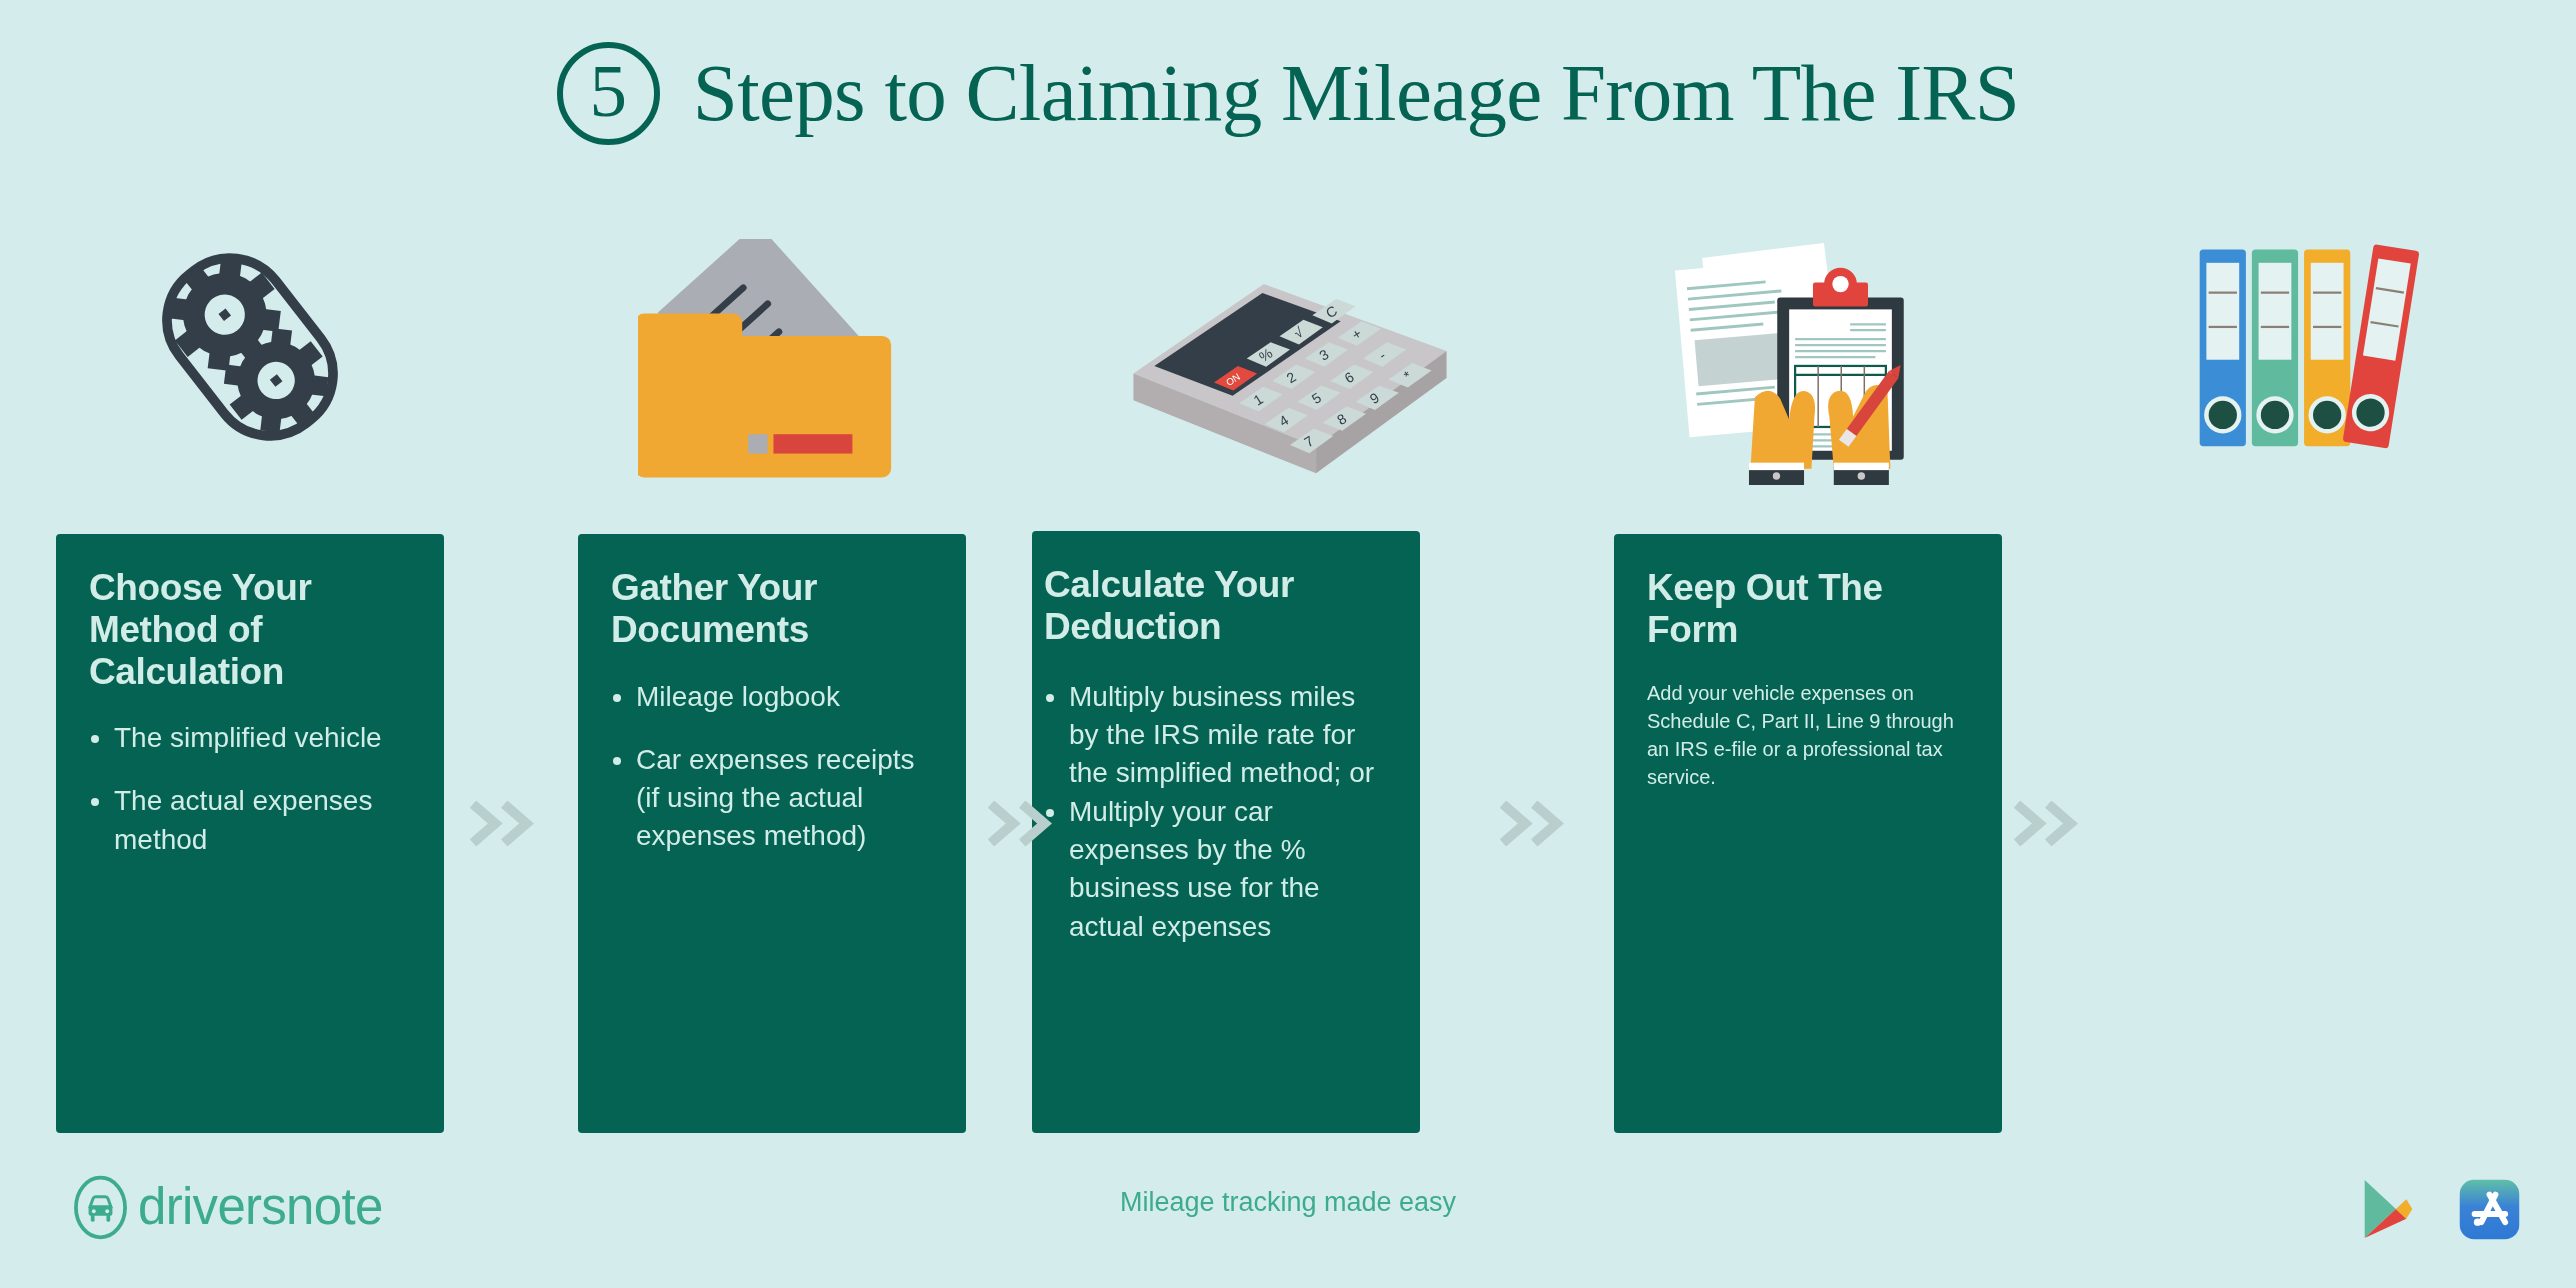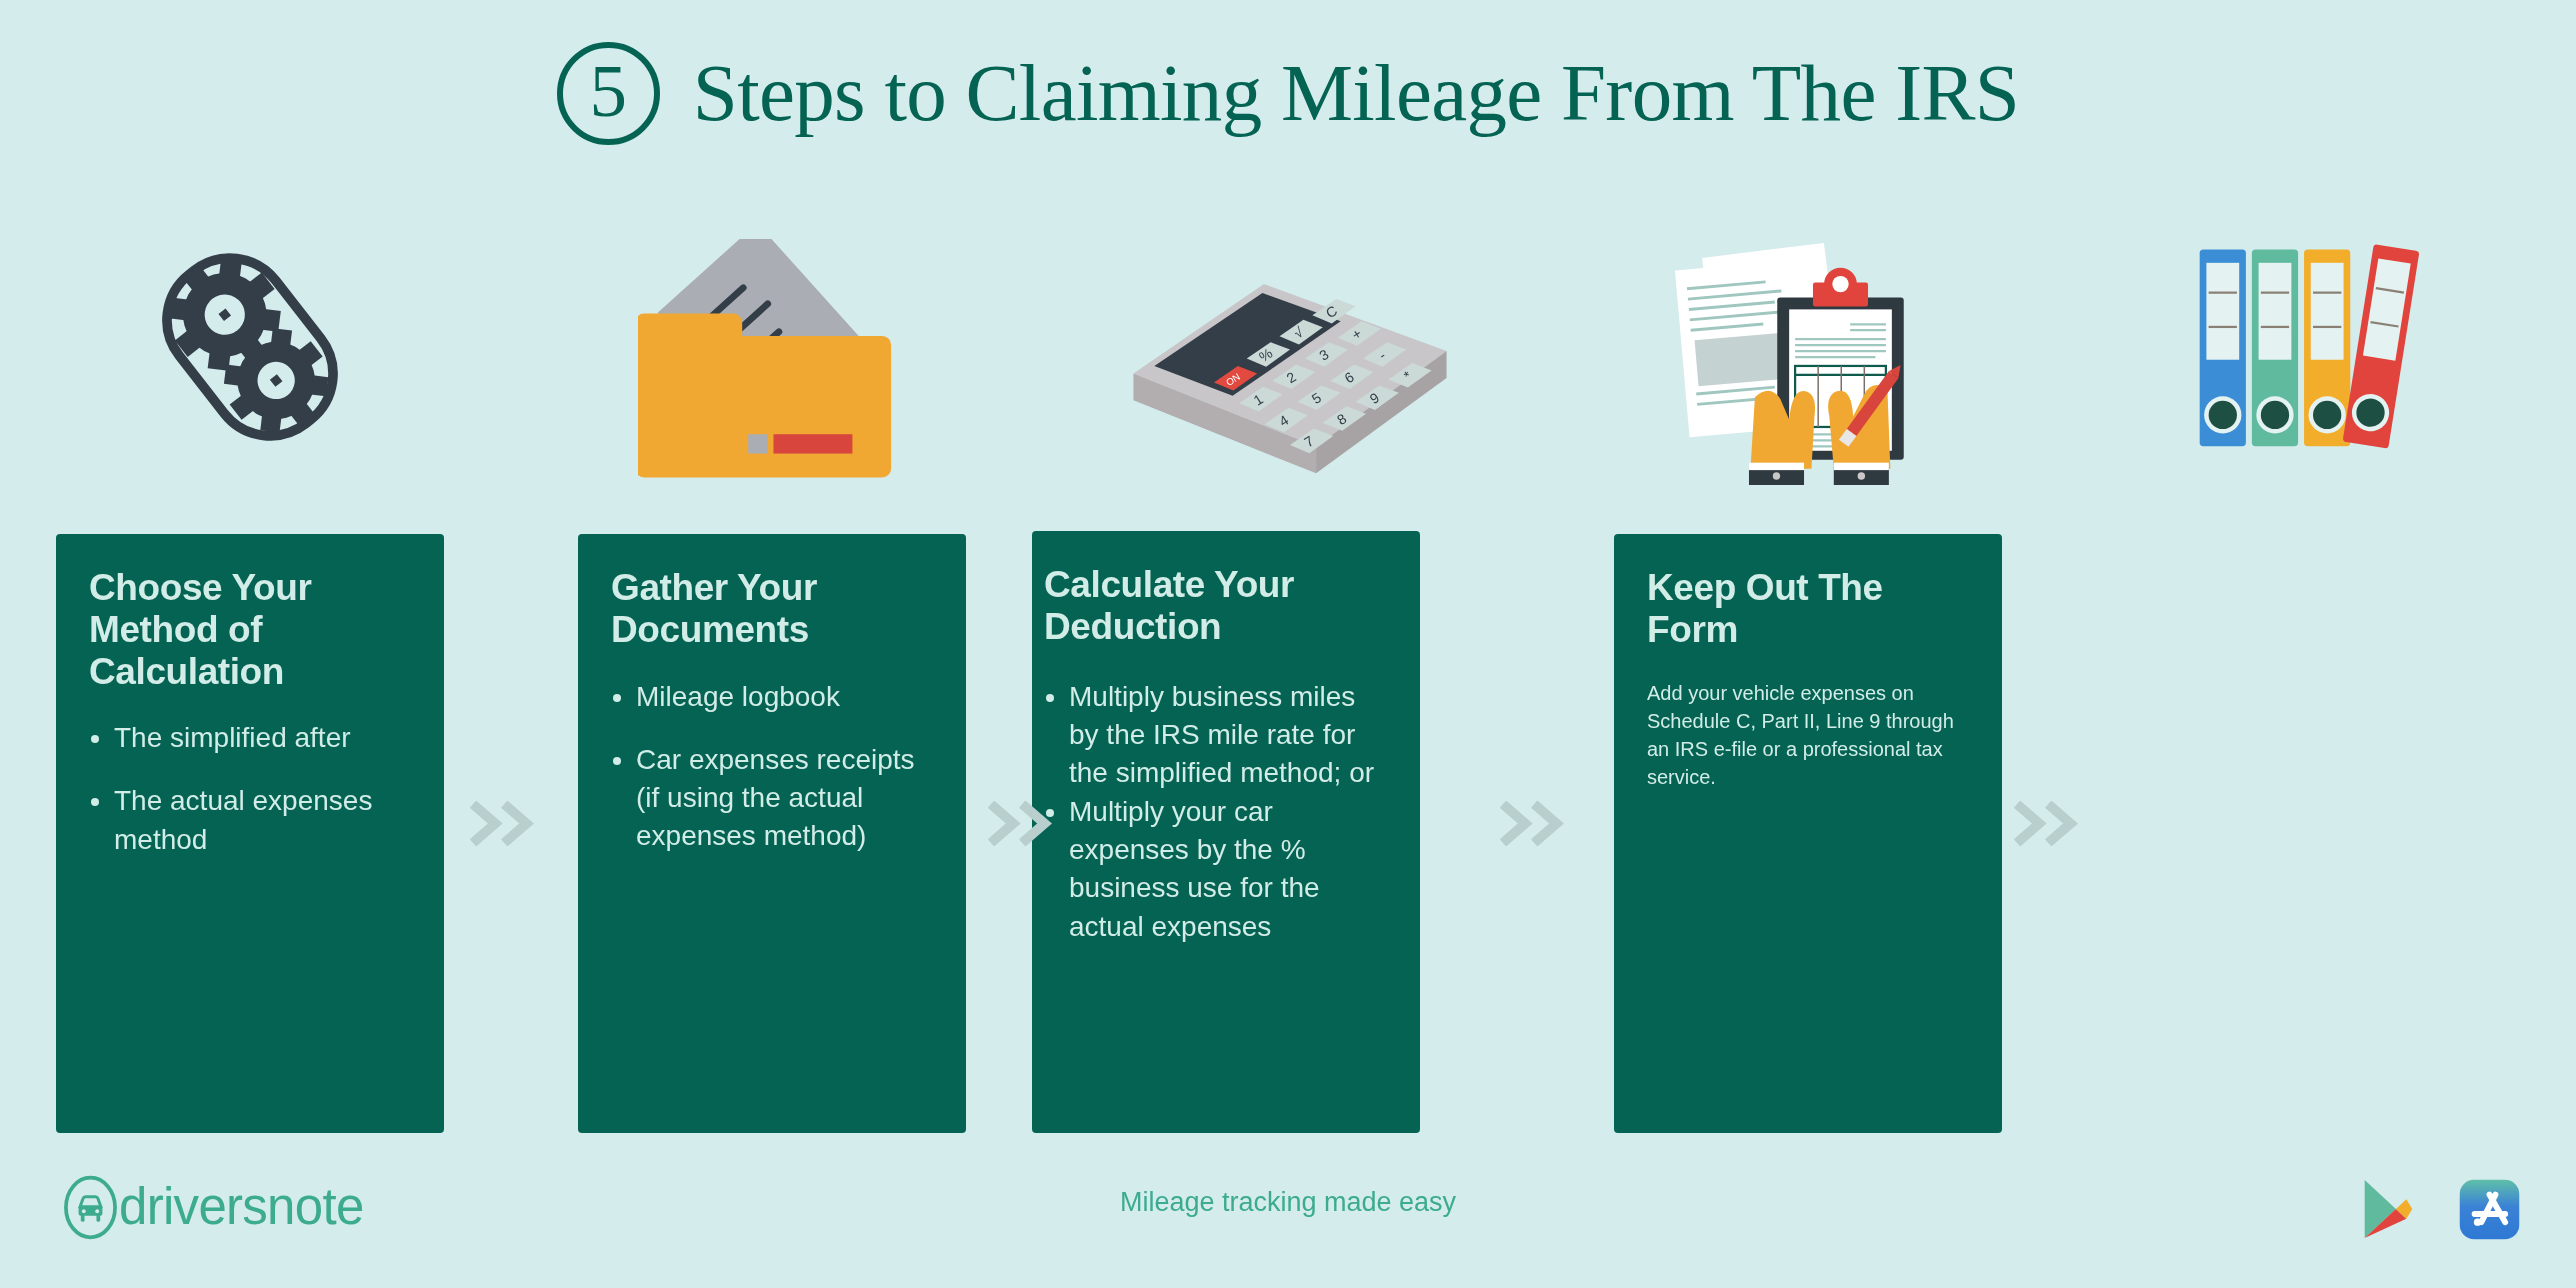--- a/index.html
+++ b/index.html
@@ -83,22 +83,22 @@
   .ch1{left:470px;}
   .ch2{left:988px;}
   .ch3{left:1500px;}
   .ch4{left:2014px;}
 
   
   .footer{
     position:absolute;left:0;top:1174px;width:2576px;height:104px;
   }
   .logo{
-    position:absolute;left:62px;top:0;height:67px;
-    display:flex;align-items:center;gap:0;text-align:center;
+    position:absolute;left:72px;top:0;height:67px;
+    display:flex;align-items:center;gap:9px;text-align:center;
   }
   .logo-text{
     font-size:51px;color:#3cab8e;letter-spacing:-0.7px;line-height:1;
     position:relative;top:-1.5px;
   }
   .tagline{
     position:absolute;left:0;top:13.4px;width:2576px;text-align:center;
     font-size:27px;color:#3cab8e;
   }
   .stores{
@@ -319,21 +319,21 @@
         <line x1="233" y1="122" x2="271" y2="122" stroke="#8b8076" stroke-width="3"></line>
         <circle cx="252" cy="242" r="25" fill="#e4f3f1"></circle>
         <circle cx="252" cy="242" r="19" fill="#1e4f43"></circle>
       </g>
     </svg>
   </div>
 
   <div class="card c1">
     <h2>Choose Your Method of Calculation</h2>
     <ul>
-      <li>The simplified after</li>
+      <li>The simplified vehicle</li>
       <li>The actual expenses method</li>
     </ul>
   </div>
 
   <div class="card c2">
     <h2>Gather Your Documents</h2>
     <ul>
       <li>Mileage logbook</li>
       <li>Car expenses receipts (if using the actual expenses method)</li>
     </ul>

